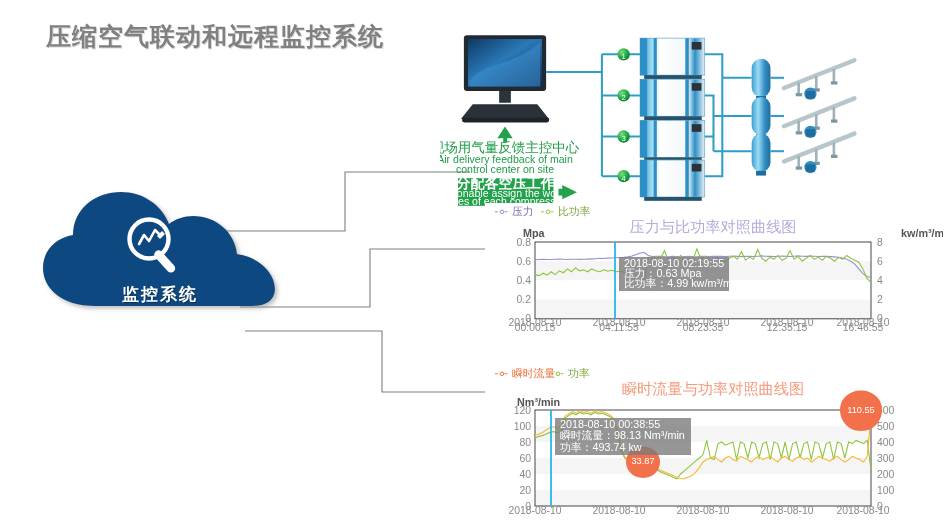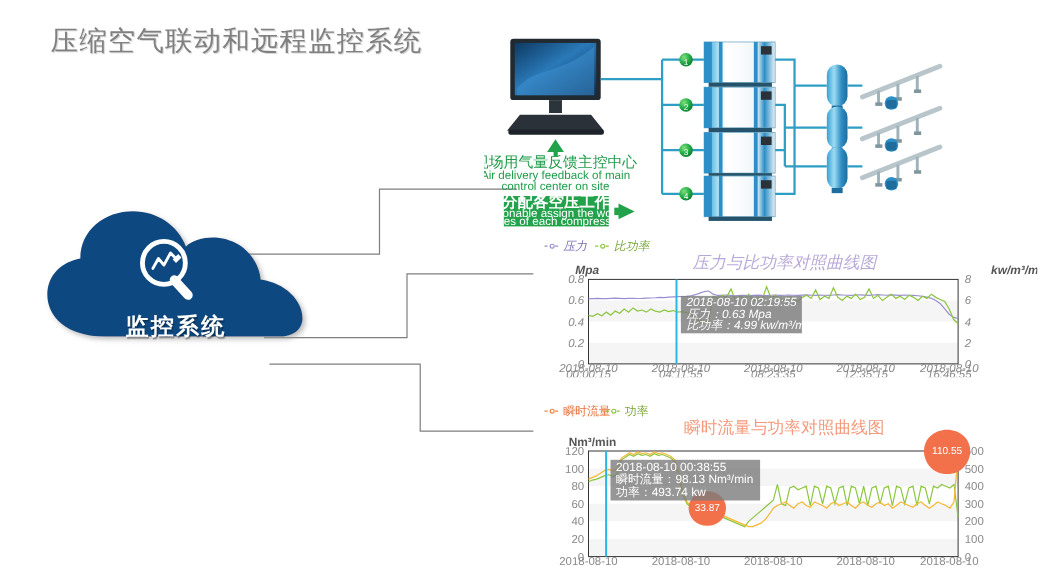--- a/index.html
+++ b/index.html
@@ -5,53 +5,53 @@
   html,body{margin:0;padding:0;}
   body{
     width:945px;height:529px;
     background:#ffffff;
     font-family:"Liberation Sans","DejaVu Sans",sans-serif;
     overflow:hidden;position:relative;
   }
   
   #page-title{
     position:absolute;left:46px;top:20px;
-    font-size:25px;font-weight:normal;color:#808080;
+    font-size:25px;font-weight:bold;color:#808080;
     letter-spacing:1px;
     text-shadow:1px 1px 0 #d8d8d8;
     white-space:nowrap;
   }
   
   #cloud-shape{
     position:absolute;left:35px;top:188px;width:250px;height:128px;
   }
   #cloud-shape svg{display:block;}
   #cloud-icon{
     position:absolute;left:120px;top:215px;width:72px;height:62px;
   }
   #cloud-label{
     position:absolute;left:35px;top:283px;width:250px;
-    text-align:center;color:#ffffff;font-size:21px;font-weight:bold;
+    text-align:center;color:#ffffff;font-size:17px;font-weight:bold;
     letter-spacing:2px;
     text-shadow:1px 1px 1px rgba(0,0,0,.35);
   }
   
   #connectors{position:absolute;left:0;top:0;width:945px;height:529px;pointer-events:none;}
   
   #topology{
     position:absolute;left:440px;top:22px;width:500px;height:185px;
   }
   #topology svg{display:block;}
   .diag-cn{font-size:4.6px;fill:#1f9c4a;font-family:"Liberation Sans",sans-serif;}
   .diag-en{font-size:3.6px;fill:#1f9c4a;font-family:"Liberation Sans",sans-serif;}
   .diag-cn-w{font-size:4.8px;fill:#ffffff;font-weight:bold;font-family:"Liberation Sans",sans-serif;}
   .diag-en-w{font-size:3.6px;fill:#ffffff;font-family:"Liberation Sans",sans-serif;}
   
   .chart-box{position:absolute;background:#ffffff;}
-  #chart1{left:485px;top:215px;width:458px;height:128px;font-style:italic;}
+  #chart1{left:485px;top:203px;width:458px;height:128px;}
   #chart2{left:485px;top:365px;width:458px;height:160px;text-align:center;}
   .chart-box svg{display:block;}
   .legend-txt{font-size:5.4px;fill:#666;font-family:"Liberation Sans",sans-serif;}
   .axis-txt{font-size:5.2px;fill:#888;font-family:"Liberation Sans",sans-serif;}
   .axis-unit{font-size:5.4px;fill:#555;font-weight:bold;font-family:"Liberation Sans",sans-serif;}
   .chart-title1{font-size:7.6px;fill:#b8a9d9;font-family:"Liberation Sans",sans-serif;}
   .chart-title2{font-size:7.6px;fill:#f4997a;font-family:"Liberation Sans",sans-serif;}
   .tip-txt{font-size:5.4px;fill:#ffffff;font-family:"Liberation Sans",sans-serif;}
   .pin-txt{font-size:4.6px;fill:#ffffff;font-family:"Liberation Sans",sans-serif;}
 </style>

